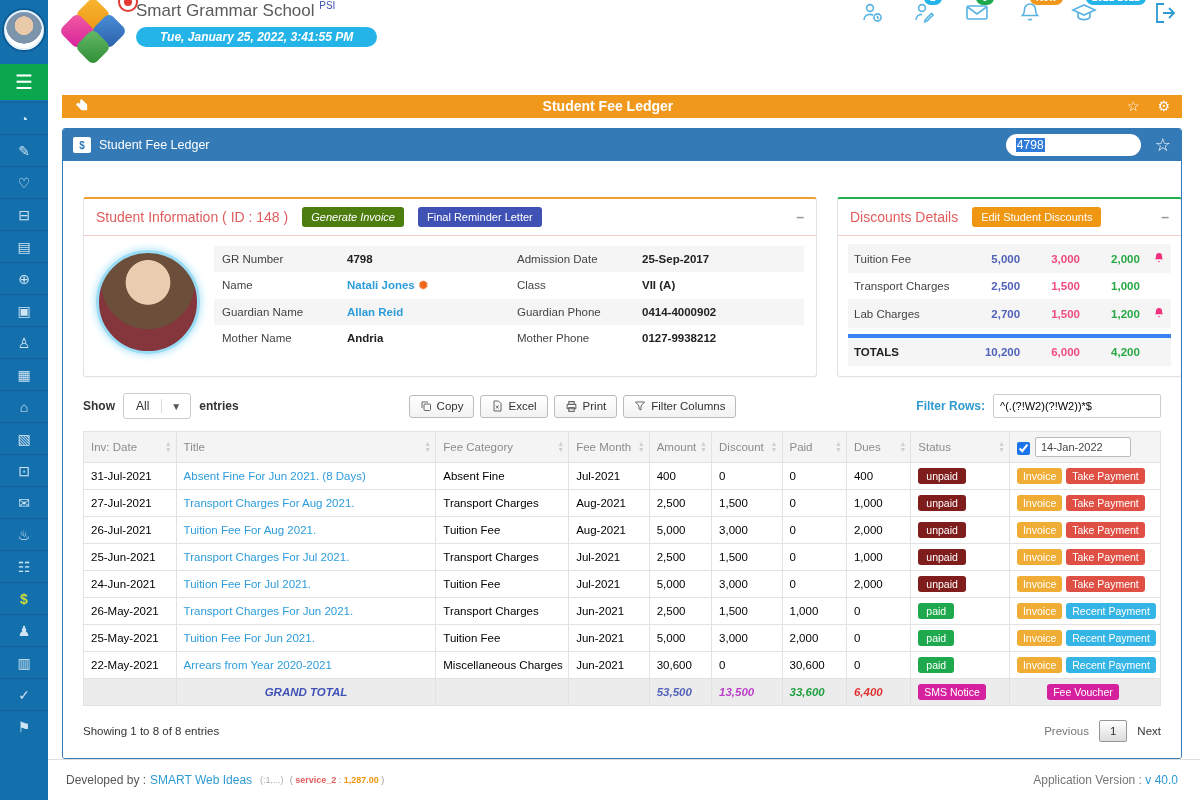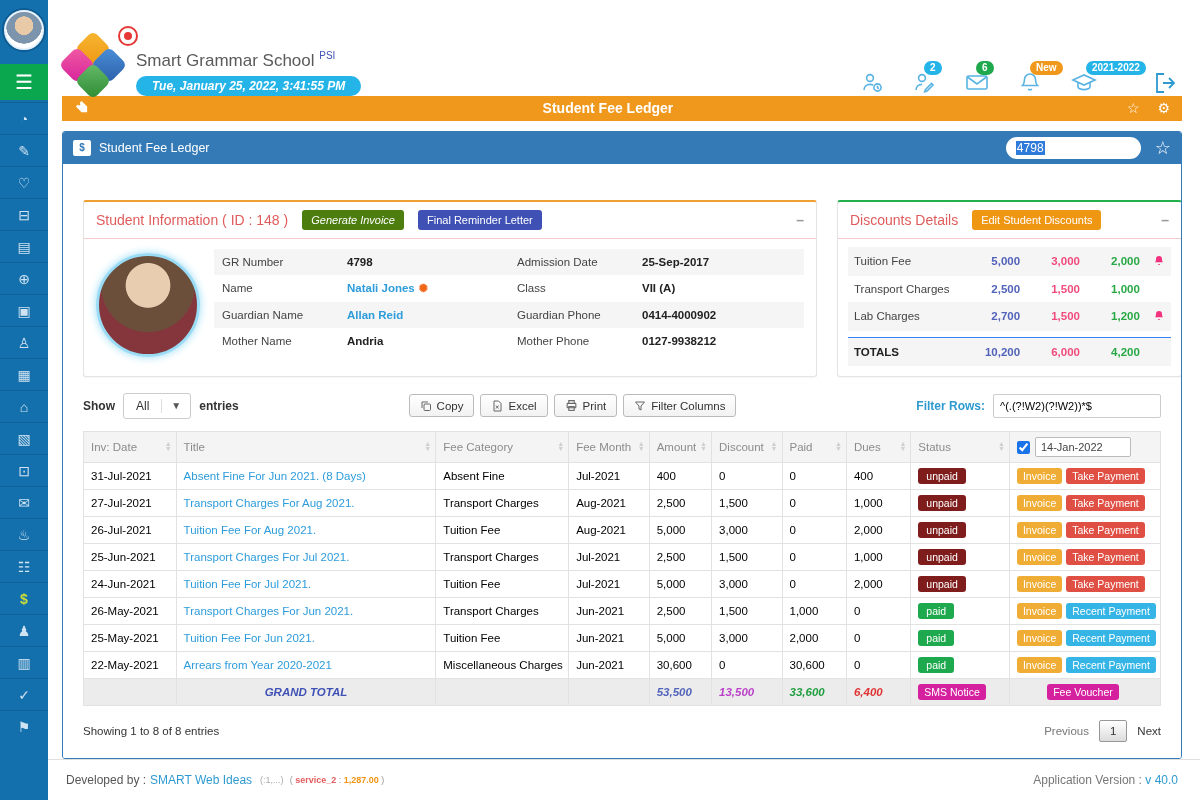--- a/index.html
+++ b/index.html
@@ -12,33 +12,33 @@
   .avatar { width:40px; height:40px; border-radius:50%; border:2px solid #e8f2fa; background:radial-gradient(circle at 50% 38%, #e8c9a8 0 32%, #7d94ad 33% 62%, #ffffff 63%); box-shadow:0 0 0 2px #0d5c94; }
   .hamburger { width:48px; height:36px; background:#0aa74f; color:#fff; display:flex; align-items:center; justify-content:center; font-size:20px; cursor:pointer; margin-bottom:2px; }
   .side-icons { width:48px; flex:1; display:flex; flex-direction:column; }
   .side-item { width:48px; height:32px; display:flex; align-items:center; justify-content:center; color:#cfe3f2; font-size:14px; border-top:1px solid rgba(0,0,0,0.12); cursor:pointer; }
   .side-item.active { color:#cddc39; font-weight:bold; }
 
   
   .main { flex:1; display:flex; flex-direction:column; background:#fff; min-width:0; }
 
   
-  .topbar { height:112px; display:flex; align-items:flex-end; padding:0 22px 0 14px; }
+  .topbar { height:112px; display:flex; align-items:flex-start; padding:0 22px 0 14px; }
   .logo-box { position:relative; width:62px; height:62px; margin-right:12px; }
   .petal { position:absolute; width:26px; height:26px; border-radius:6px; transform:rotate(45deg); }
   .petal.top    { left:18px; top:2px;  background:linear-gradient(135deg,#f7b733,#ef9612); }
   .petal.left   { left:2px;  top:18px; background:linear-gradient(135deg,#f25ca2,#d6219c); }
   .petal.right  { left:34px; top:18px; background:linear-gradient(135deg,#4a90d9,#2b5fa8); }
   .petal.bottom { left:18px; top:34px; background:linear-gradient(135deg,#66bb6a,#2e8b33); }
   .rec-dot { position:absolute; right:-14px; top:-8px; width:20px; height:20px; border:2px solid #e53935; border-radius:50%; background:#fff; display:flex; align-items:center; justify-content:center; }
   .rec-dot::after { content:""; width:8px; height:8px; border-radius:50%; background:#e53935; }
   .school-block { display:flex; flex-direction:column; gap:6px; }
   .school-name { font-size:17px; color:#5a5a5a; }
   .school-name sup { color:#3f51b5; font-size:10px; }
-  .date-pill { background:#25b4e8; color:#fff; font-size:12px; font-weight:bold; font-style:italic; border-radius:12px; padding:3px 16px; width:max-content; }
+  .date-pill { background:#25b4e8; color:#fff; font-size:12px; font-weight:bold; font-style:italic; border-radius:12px; padding:3px 24px; width:max-content; }
   .top-icons { margin-left:auto; display:flex; align-items:flex-start; gap:28px; }
   .tool { position:relative; cursor:pointer; }
   .tool svg { display:block; }
   .badge { position:absolute; top:-9px; left:12px; color:#fff; font-size:10px; font-weight:bold; border-radius:9px; padding:2px 6px; line-height:1; white-space:nowrap; }
   .badge.blue { background:#25b4e8; }
   .badge.green { background:#1fa94e; }
   .badge.orange { background:#f0981c; }
   .badge.cyan { background:#25b4e8; }
 
   
@@ -85,21 +85,21 @@
   .discount-card { width:345px; border-top:2px solid #21b04b; }
   .disc-body { padding:8px 10px 10px 10px; font-size:11.5px; }
   .disc-row { display:flex; align-items:center; padding:7px 6px; }
   .disc-row:nth-child(odd) { background:#f5f5f5; }
   .disc-name { width:110px; color:#444; }
   .disc-num { width:62px; text-align:right; font-weight:bold; }
   .disc-num.blue { color:#5162b9; }
   .disc-num.pink { color:#f04b7d; }
   .disc-num.green { color:#27a844; }
   .disc-bell { width:26px; text-align:right; }
-  .disc-totals { display:flex; align-items:center; padding:8px 6px; margin-top:6px; border-top:1px solid #3b82f6; background:#f5f5f5; font-weight:bold; }
+  .disc-totals { display:flex; align-items:center; padding:8px 6px; margin-top:6px; border-top:4px solid #3b82f6; background:#f5f5f5; font-weight:bold; }
   .disc-totals .disc-name { color:#222; }
 
   
   .controls-row { display:flex; align-items:center; margin:16px 0 12px 0; }
   .show-group { display:flex; align-items:center; gap:8px; font-size:12px; font-weight:bold; color:#333; }
   .show-select { display:flex; align-items:center; border:1px solid #ccc; border-radius:3px; height:26px; font-weight:normal; cursor:pointer; }
   .show-select .val { padding:0 12px; font-size:12px; border-right:1px solid #ddd; }
   .show-select .chev { padding:0 9px; color:#555; font-size:10px; }
   .dt-buttons { display:flex; gap:6px; margin-left:170px; }
   .dt-btn { display:flex; align-items:center; gap:5px; border:1px solid #bbb; border-radius:3px; background:linear-gradient(#fff,#f2f2f2); font-size:11.5px; color:#333; padding:4px 10px; cursor:pointer; font-family:inherit; }

